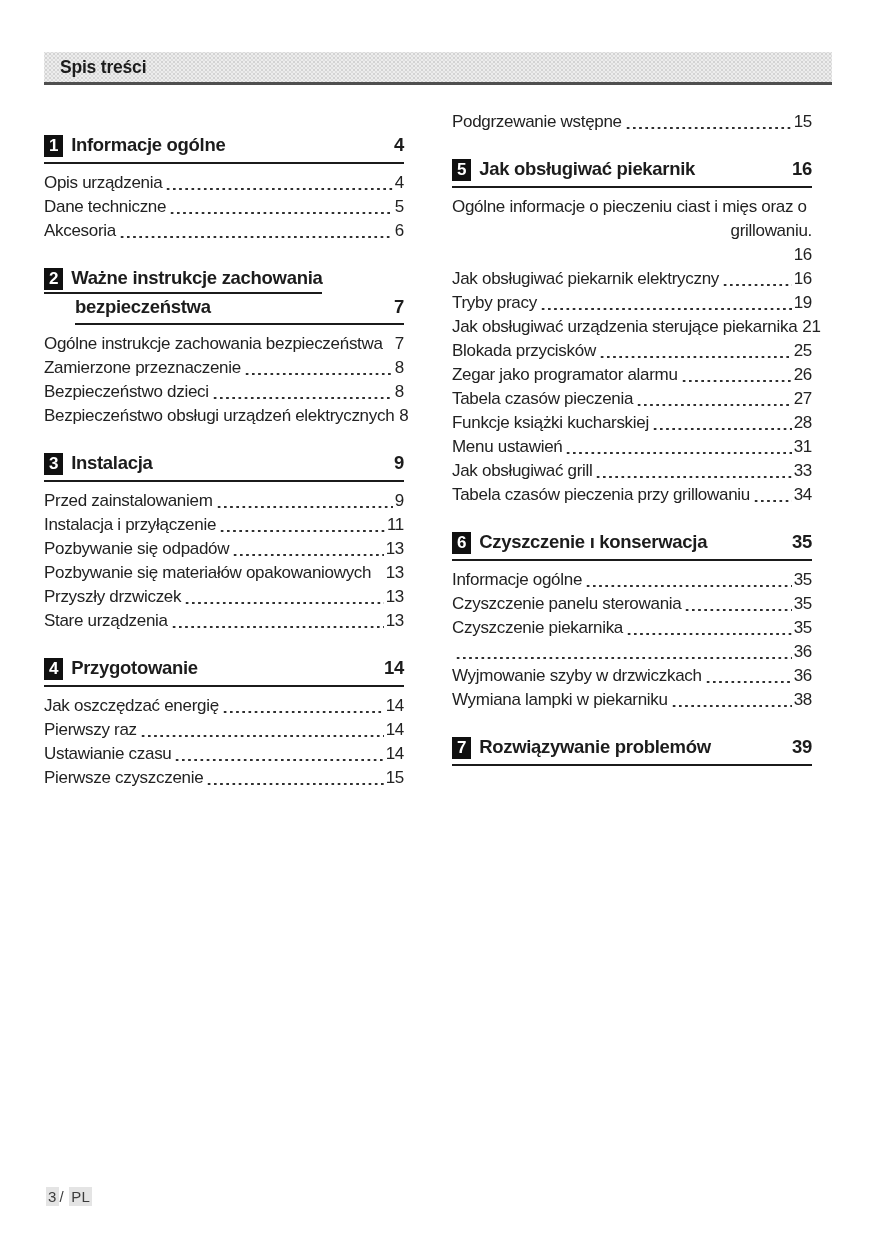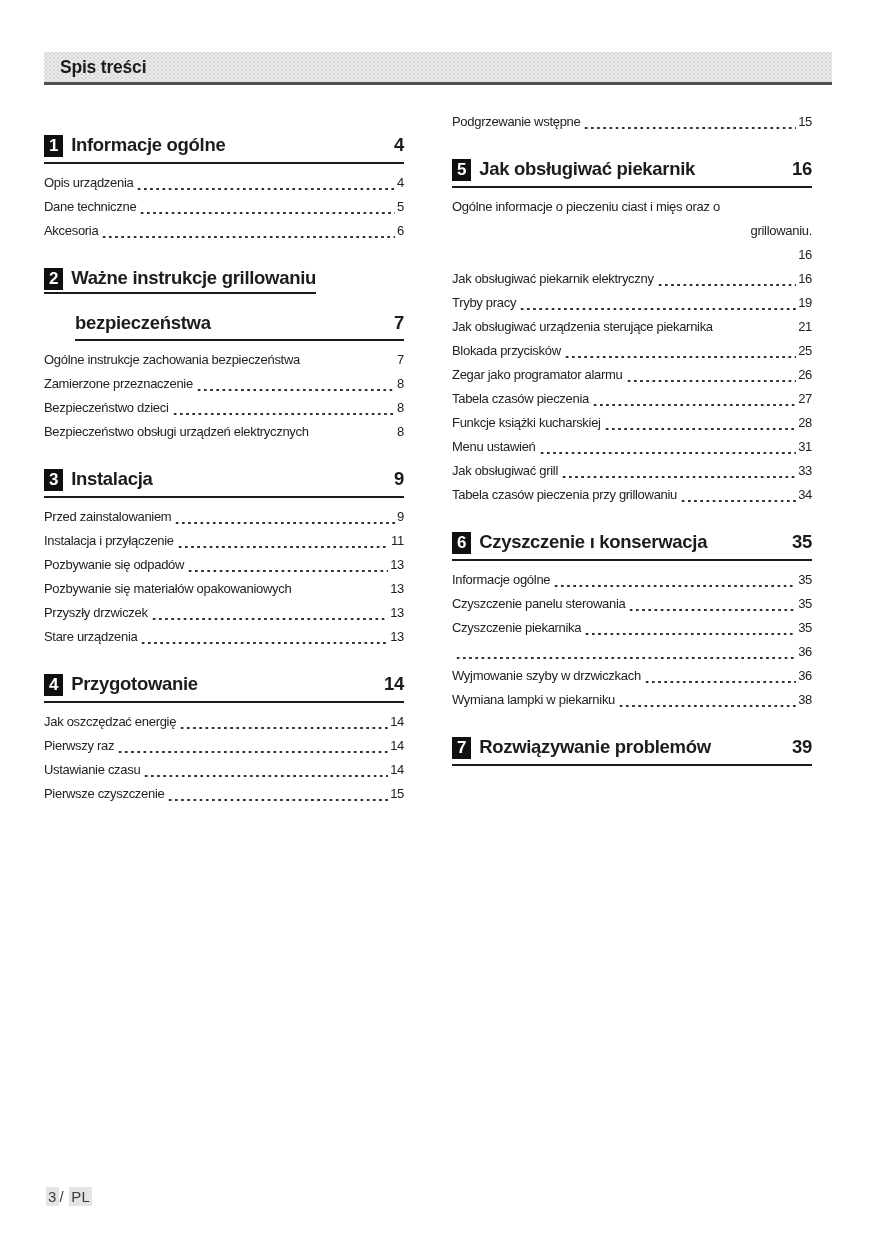--- a/index.html
+++ b/index.html
@@ -85,29 +85,29 @@
     align-items: baseline;
     border-bottom: 2.5px solid #1b1b1b;
     padding-bottom: 2px;
   }
   .head2 .hl2 {
     display: flex;
     align-items: baseline;
     border-bottom: 2.5px solid #1b1b1b;
     padding-bottom: 5px;
     margin-left: 31px;
-    margin-top: 18px;
+    margin-top: 2px;
   }
 
   
   .entries { margin-top: 7px; }
   .entry {
     display: flex;
     align-items: flex-end;
-    font-size: 13px;
+    font-size: 17px;
     line-height: 24px;
     letter-spacing: -0.3px;
     color: #222222;
   }
   .entry .t { white-space: nowrap; }
   .entry .leader {
     flex: 1 1 0;
     min-width: 0;
     height: 1em;
     margin: 0 2px 0 3px;
@@ -171,21 +171,21 @@
             <span class="leader"></span>
             <span class="pg">6</span>
           </div>
         </div>
       </section>
 
       <section class="sec">
         <div class="head2">
           <div class="hl1">
             <span class="numbox">2</span>
-            <span class="htitle">Ważne instrukcje grillowaniu</span>
+            <span class="htitle">Ważne instrukcje zachowania</span>
           </div>
           <div class="hl2">
             <span class="htitle">bezpieczeństwa</span>
             <span class="hfill"></span>
             <span class="hpage">7</span>
           </div>
         </div>
         <div class="entries">
           <div class="entry">
             <span class="t">Ogólne instrukcje zachowania bezpieczeństwa</span>

